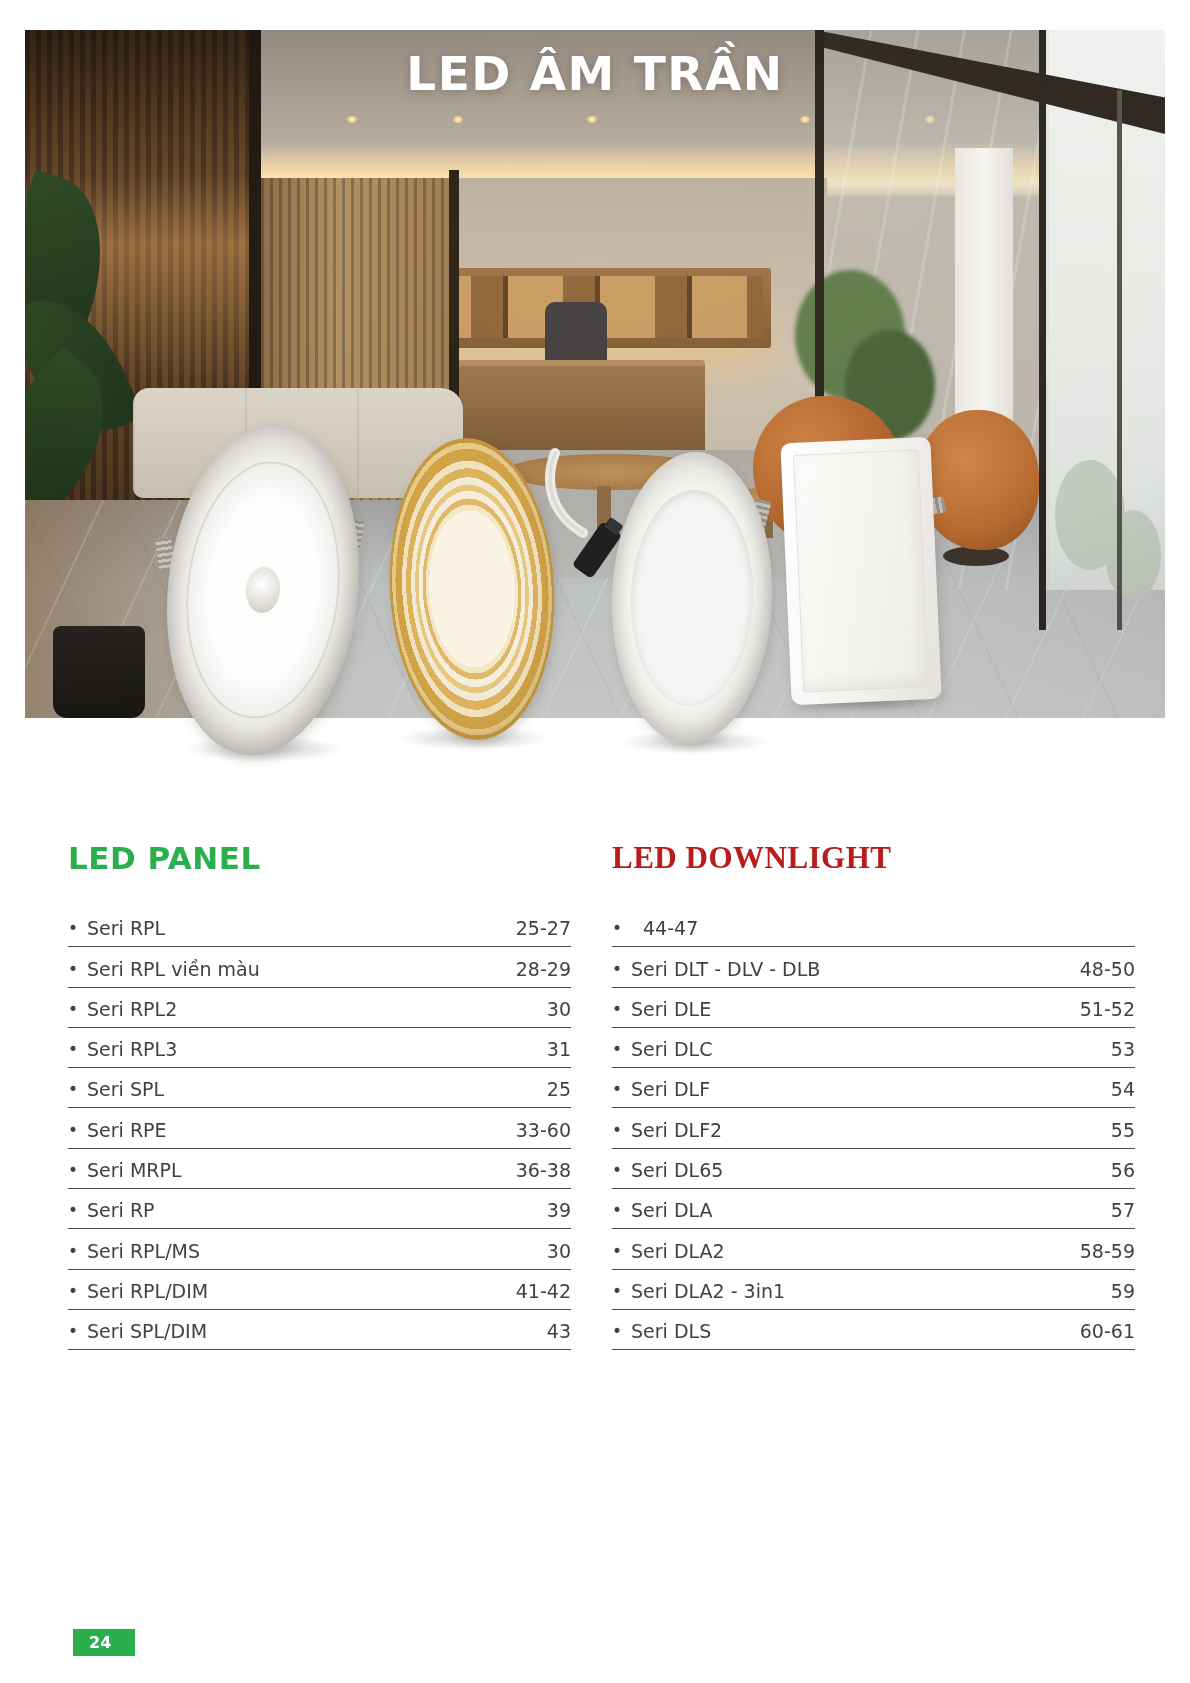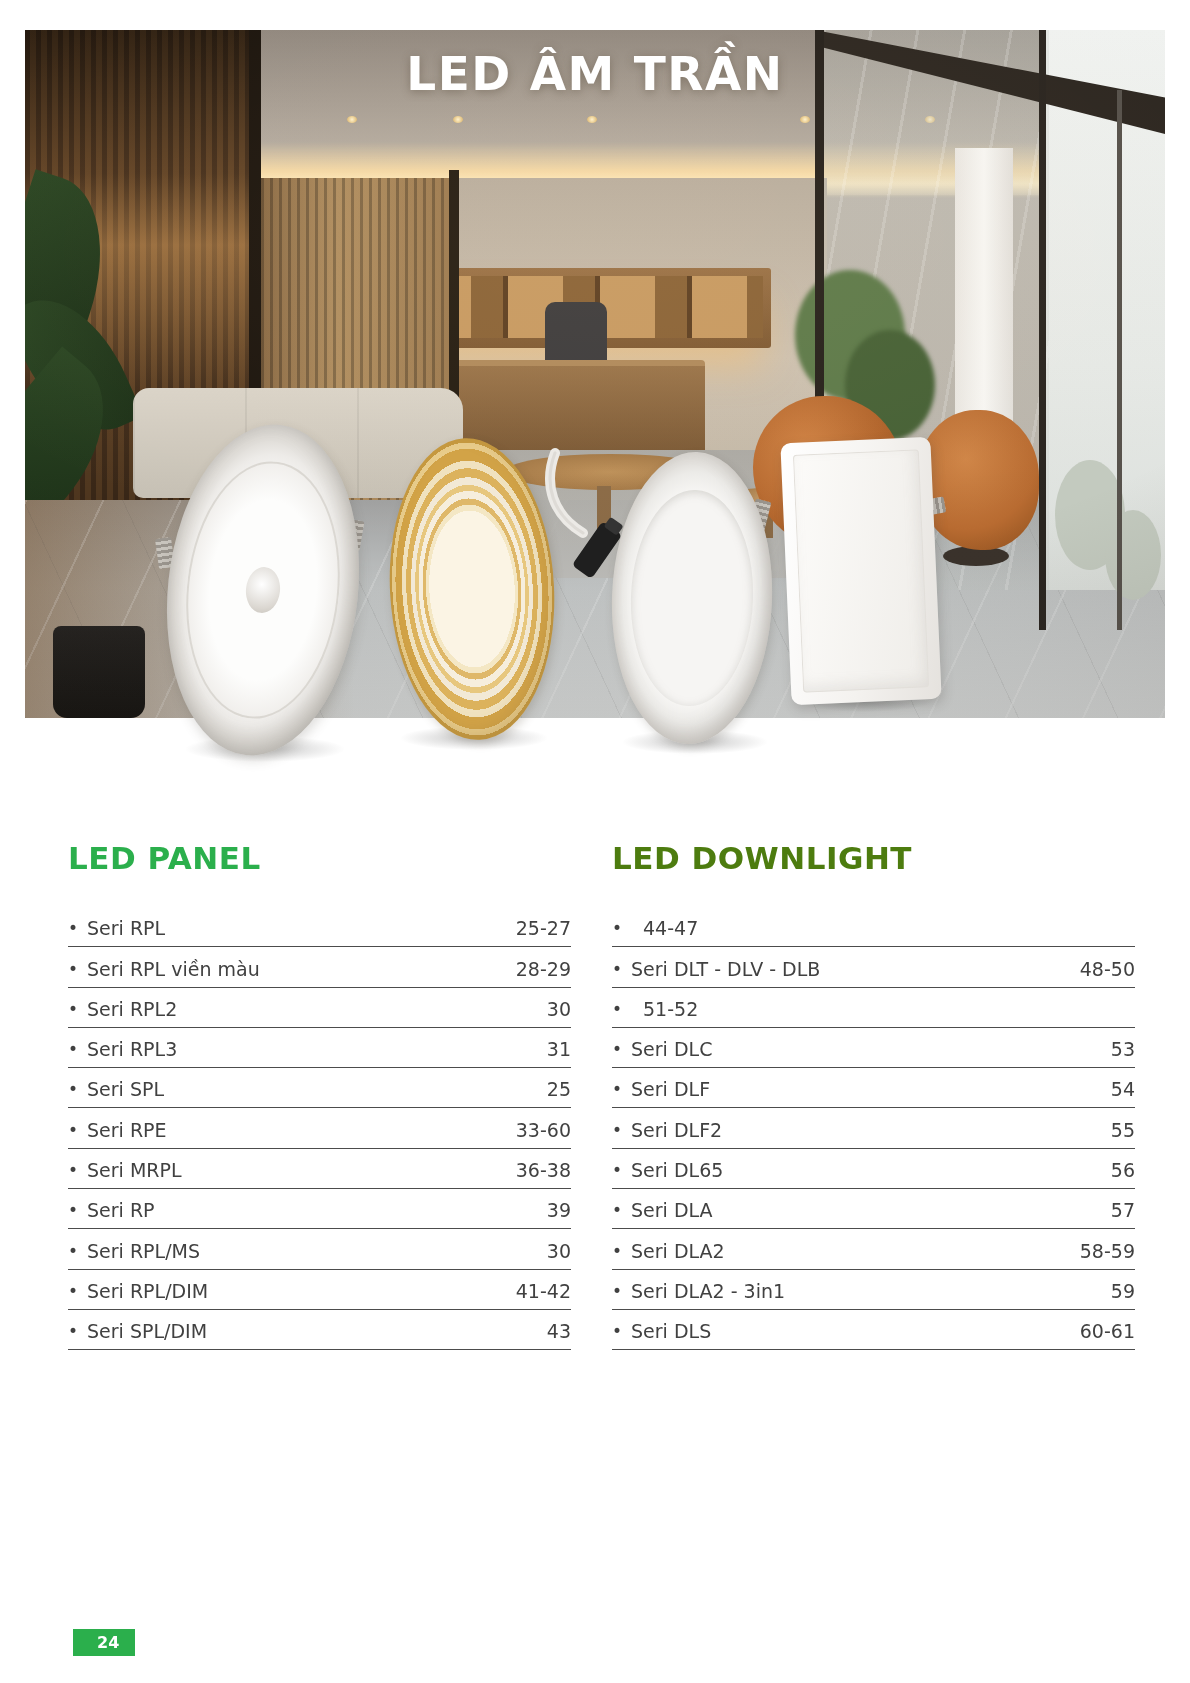--- a/index.html
+++ b/index.html
@@ -117,21 +117,21 @@
   .toc-heading{margin:0;font-size:31px;line-height:32px;font-weight:bold;letter-spacing:.5px;}
   .toc-list{list-style:none;margin:33px 0 0 0;padding:0;}
   .toc-row{display:flex;align-items:flex-end;height:40.3px;box-sizing:border-box;
     border-bottom:1px solid #4c4c4c;padding-bottom:8px;color:#414141;font-size:19px;line-height:20px;}
   .toc-row .bullet{margin-right:9px;font-size:17px;color:#414141;}
   .toc-row .label{flex:1;white-space:nowrap;overflow:hidden;}
   .toc-row .pages{margin-left:12px;white-space:nowrap;}
 
   
   .page-badge{position:absolute;left:73px;top:1629px;width:62px;height:27px;box-sizing:border-box;
-    display:flex;align-items:center;padding-left:24px;color:#ffffff;font-size:16px;font-weight:bold;}
+    display:flex;align-items:center;padding-left:16px;color:#ffffff;font-size:16px;font-weight:bold;}
 </style>
 </head>
 <body>
 
 <div class="page">
 
   <div class="hero">
     <div class="sc-ceiling"></div>
     <div class="sc-cove"></div>
     <div class="sc-dot" style="left:322px"></div>
@@ -274,33 +274,34 @@
         </li>
         <li class="toc-row">
           <span class="bullet">•</span>
           <span class="label">Seri SPL/DIM</span>
           <span class="pages">43</span>
         </li>
       </ul>
   </section>
 
   <section class="toc-col right">
-    <h2 class="toc-heading" style="color: #4d7c0f;">LED DOWNLIGHT</h2>
+    <h2 class="toc-heading" style="color: #b91c1c; font-family: Liberation Serif, serif;">LED DOWNLIGHT</h2>
     <ul class="toc-list">
         <li class="toc-row">
           <span class="bullet">•</span>
           <span class="pages">44-47</span>
         </li>
         <li class="toc-row">
           <span class="bullet">•</span>
           <span class="label">Seri DLT - DLV - DLB</span>
           <span class="pages">48-50</span>
         </li>
         <li class="toc-row">
           <span class="bullet">•</span>
+          <span class="label">Seri DLE</span>
           <span class="pages">51-52</span>
         </li>
         <li class="toc-row">
           <span class="bullet">•</span>
           <span class="label">Seri DLC</span>
           <span class="pages">53</span>
         </li>
         <li class="toc-row">
           <span class="bullet">•</span>
           <span class="label">Seri DLF</span>

